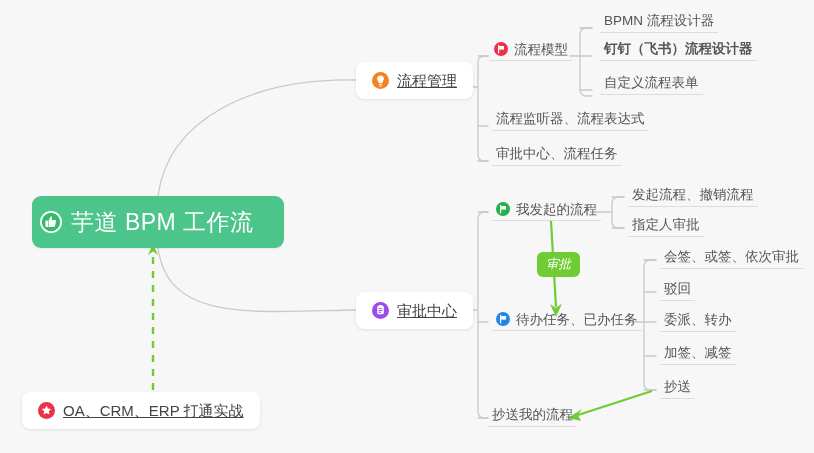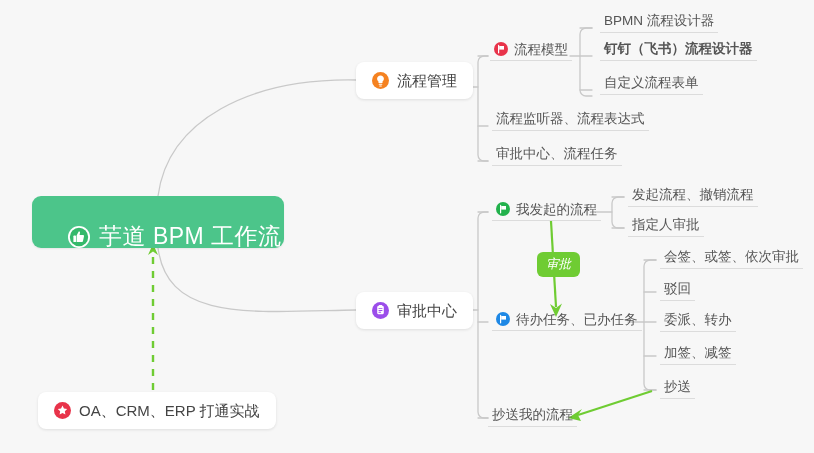--- a/index.html
+++ b/index.html
@@ -9,45 +9,45 @@
     font-family:"Liberation Sans","DejaVu Sans",sans-serif;
     overflow:hidden;
     position:relative;
   }
   #canvas{position:absolute;inset:0;width:814px;height:453px;}
   svg.links{position:absolute;left:0;top:0;width:814px;height:453px;pointer-events:none;}
 
   
   .root-node{
     position:absolute;
-    display:flex;align-items:flex-end;gap:9px;
+    display:flex;align-items:center;gap:9px;
     background:#4cc58a;
     border-radius:9px;
-    padding:0 36px;
+    padding:0 8px;
     height:52px;
     box-sizing:border-box;
     box-shadow:0 1px 2px rgba(0,0,0,.07);
   }
   .root-label{
     color:#ffffff;font-size:23px;line-height:1;white-space:nowrap;
     letter-spacing:.5px;
   }
 
   
   .card-node{
     position:absolute;
     display:flex;align-items:center;gap:8px;
     background:#ffffff;
     border-radius:8px;
     padding:0 16px;
     height:37px;
     box-sizing:border-box;
     box-shadow:0 1px 3px rgba(0,0,0,.10);
   }
-  .card-label{color:#444;font-size:15px;white-space:nowrap;line-height:1;}
+  .card-label{color:#444;font-size:15px;white-space:nowrap;line-height:1;text-decoration:underline;}
 
   
   .text-node{
     position:absolute;
     display:flex;align-items:flex-end;gap:6px;
     white-space:nowrap;
     box-sizing:border-box;
     padding:0 4px 4px 4px;
     color:#555;
     font-size:13.5px;
@@ -138,21 +138,21 @@
       <svg width="22" height="22" viewBox="0 0 22 22">
         <circle cx="11" cy="11" r="11" fill="#ffffff"></circle>
         <circle cx="11" cy="11" r="9.2" fill="#35b96b"></circle>
         <path d="M8.6 9.6 L10.7 5.6 C11.6 5.3 12.2 5.9 12.0 6.8 L11.6 8.9 L15.0 8.9 C15.7 8.9 16.2 9.5 16.0 10.2 L15.0 15.1 C14.9 15.7 14.4 16.1 13.8 16.1 L8.6 16.1 Z" fill="#ffffff"></path>
         <rect x="5.4" y="9.5" width="2.6" height="6.6" rx="0.7" fill="#ffffff"></rect>
       </svg>
     </span>
     <span class="root-label">芋道 BPM 工作流</span>
   </div>
 
-  <div class="card-node" style="left:38px;top:392px;">
+  <div class="card-node" style="left:22px;top:392px;">
     <span class="icon">
       <svg width="17" height="17" viewBox="0 0 17 17">
         <circle cx="8.5" cy="8.5" r="8.5" fill="#e8334a"></circle>
         <path d="M8.5 3.6 L9.95 6.55 L13.2 7.02 L10.85 9.3 L11.4 12.55 L8.5 11.02 L5.6 12.55 L6.15 9.3 L3.8 7.02 L7.05 6.55 Z" fill="#ffffff"></path>
       </svg>
     </span>
     <span class="card-label">OA、CRM、ERP 打通实战</span>
   </div>
 
   <div class="card-node" style="left:356px;top:62px;">

